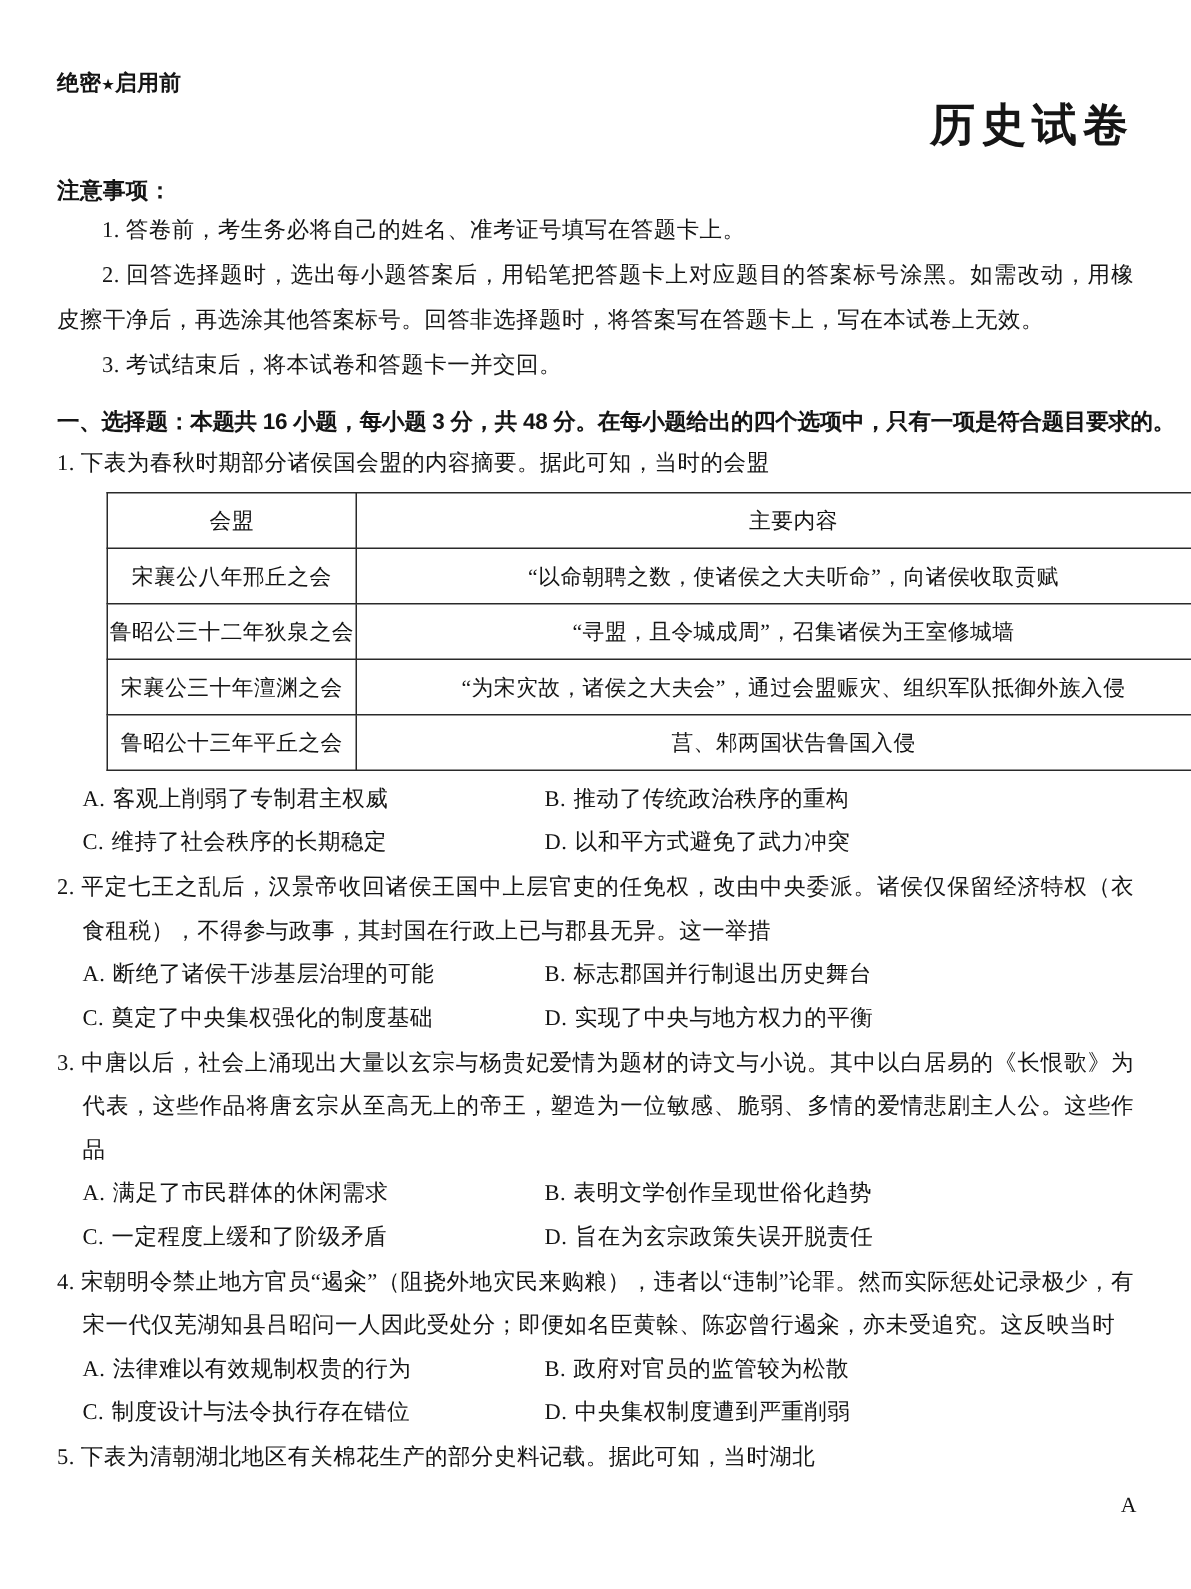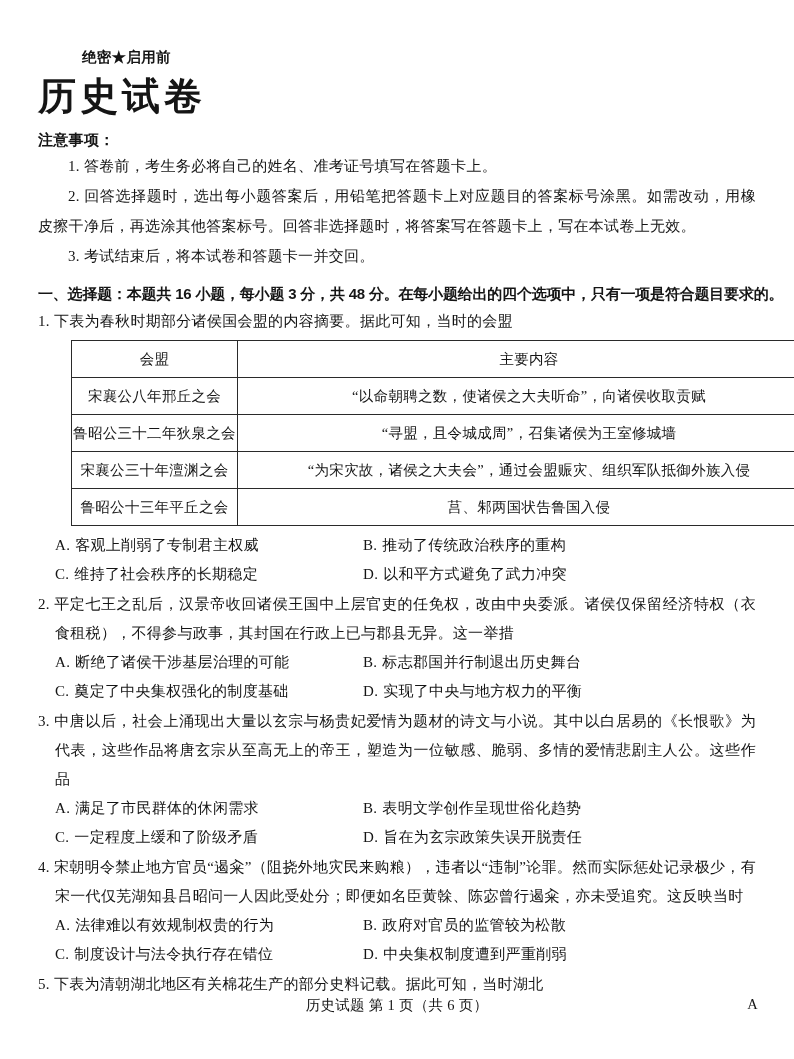--- a/index.html
+++ b/index.html
@@ -12,29 +12,27 @@
     font-size: 15px;
     letter-spacing: 0.3px;
     overflow: hidden;
   }
   .page { padding: 48px 38px 0 38px; }
 
   .secrecy {
     font-weight: 700;
     font-size: 14.5px;
     line-height: 18px;
-    font-family: Liberation Serif, serif;
-    margin-left: 44px;
+    font-family: Liberation Mono, monospace;
   }
   .title {
-    text-align: left;
-    font-size: 38px;
+    text-align: right;
+    font-size: 30px;
     font-weight: 700;
     letter-spacing: 4px;
-    margin-top: 12px;
     line-height: 36px;
     font-family: "Liberation Sans", "DejaVu Sans", sans-serif;
   }
   .notice-heading {
     font-weight: 700;
     margin-top: 15px;
     line-height: 22px;
     font-size: 15px;
     font-family: Liberation Sans, sans-serif;
   }
@@ -191,15 +189,14 @@
     </div>
   </div>
 
   <div class="question">
     <p class="stem">5. 下表为清朝湖北地区有关棉花生产的部分史料记载。据此可知，当时湖北</p>
   </div>
 
 </div>
 
 <div class="footer">
-  <div class="page-label">历史试题  第 1 页（共 6 页）</div>
   <div class="version">A</div>
 </div>
 
 </body></html>

